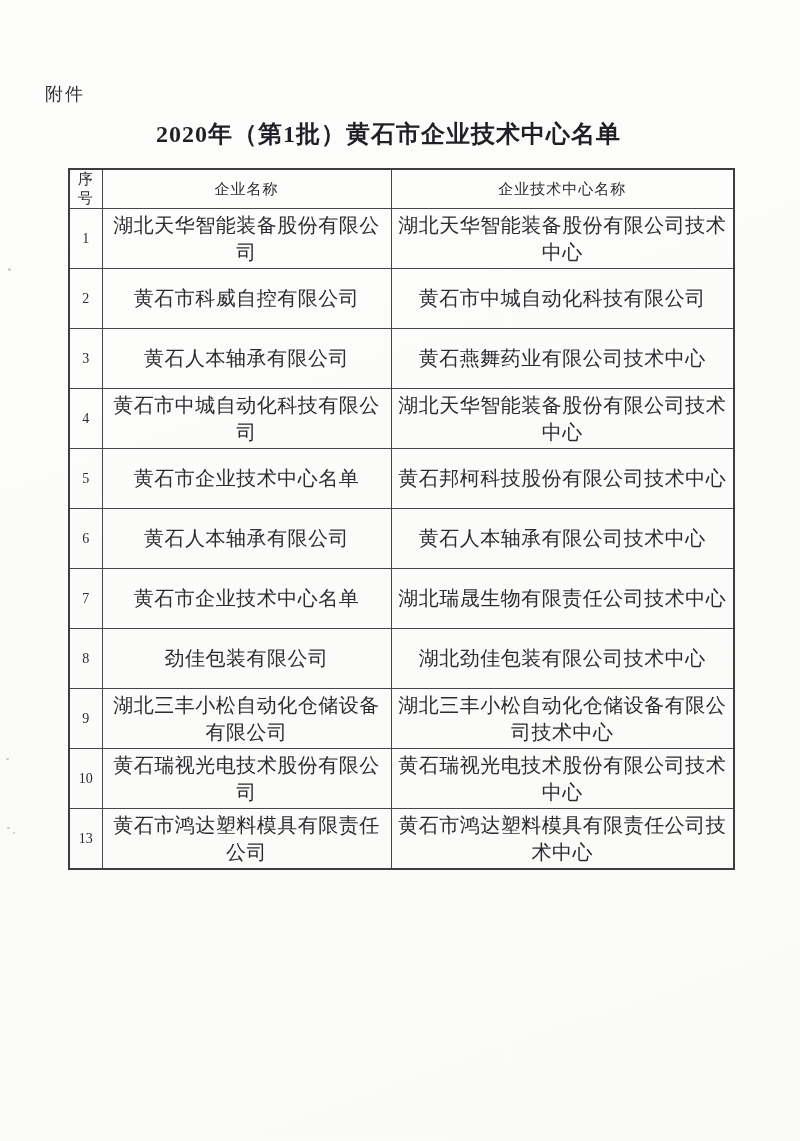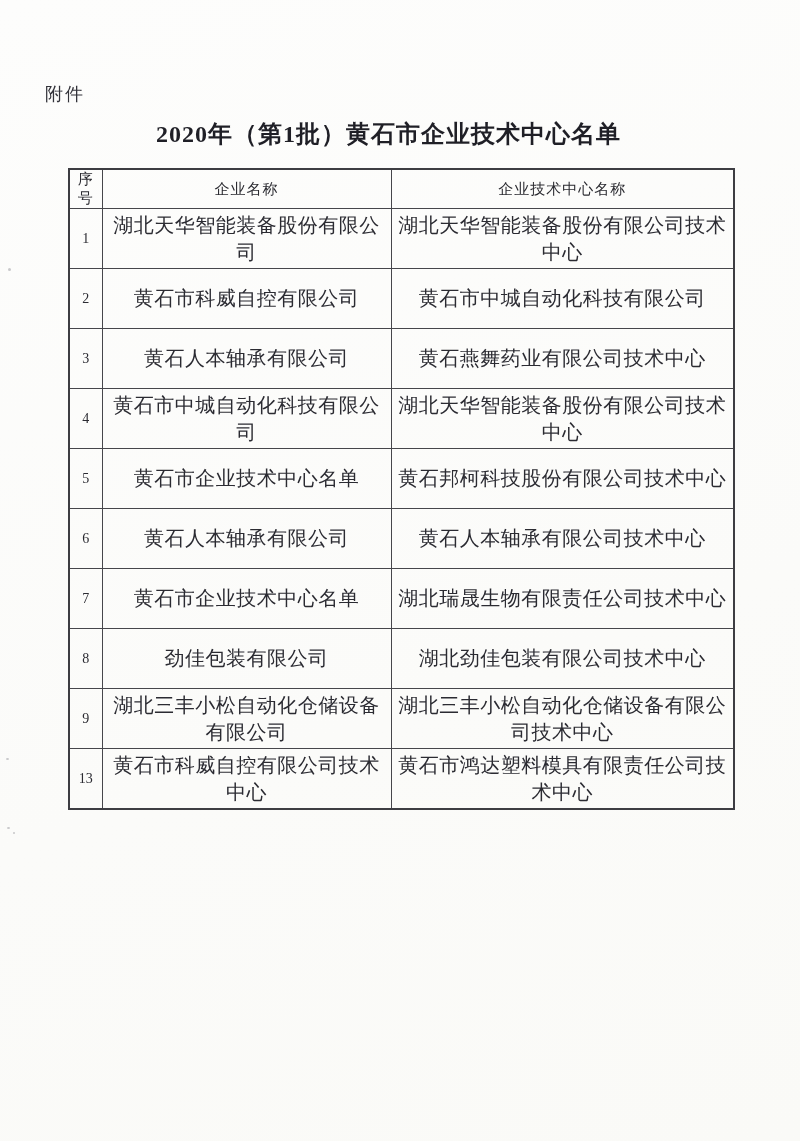--- a/index.html
+++ b/index.html
@@ -154,19 +154,24 @@
           <td class="cell-no">8</td>
           <td class="cell-company">劲佳包装有限公司</td>
           <td class="cell-center">湖北劲佳包装有限公司技术中心</td>
         </tr>
         <tr>
           <td class="cell-no">9</td>
           <td class="cell-company">湖北三丰小松自动化仓储设备有限公司</td>
           <td class="cell-center">湖北三丰小松自动化仓储设备有限公司技术中心</td>
         </tr>
         <tr>
+          <td class="cell-no">10</td>
+          <td class="cell-company">黄石瑞视光电技术股份有限公司</td>
+          <td class="cell-center">黄石瑞视光电技术股份有限公司技术中心</td>
+        </tr>
+        <tr>
           <td class="cell-no">13</td>
-          <td class="cell-company">黄石市科威自控有限公司技术中心</td>
+          <td class="cell-company">黄石市鸿达塑料模具有限责任公司</td>
           <td class="cell-center">黄石市鸿达塑料模具有限责任公司技术中心</td>
         </tr>
       </tbody>
   </table>
 </div>
 
 </body></html>

